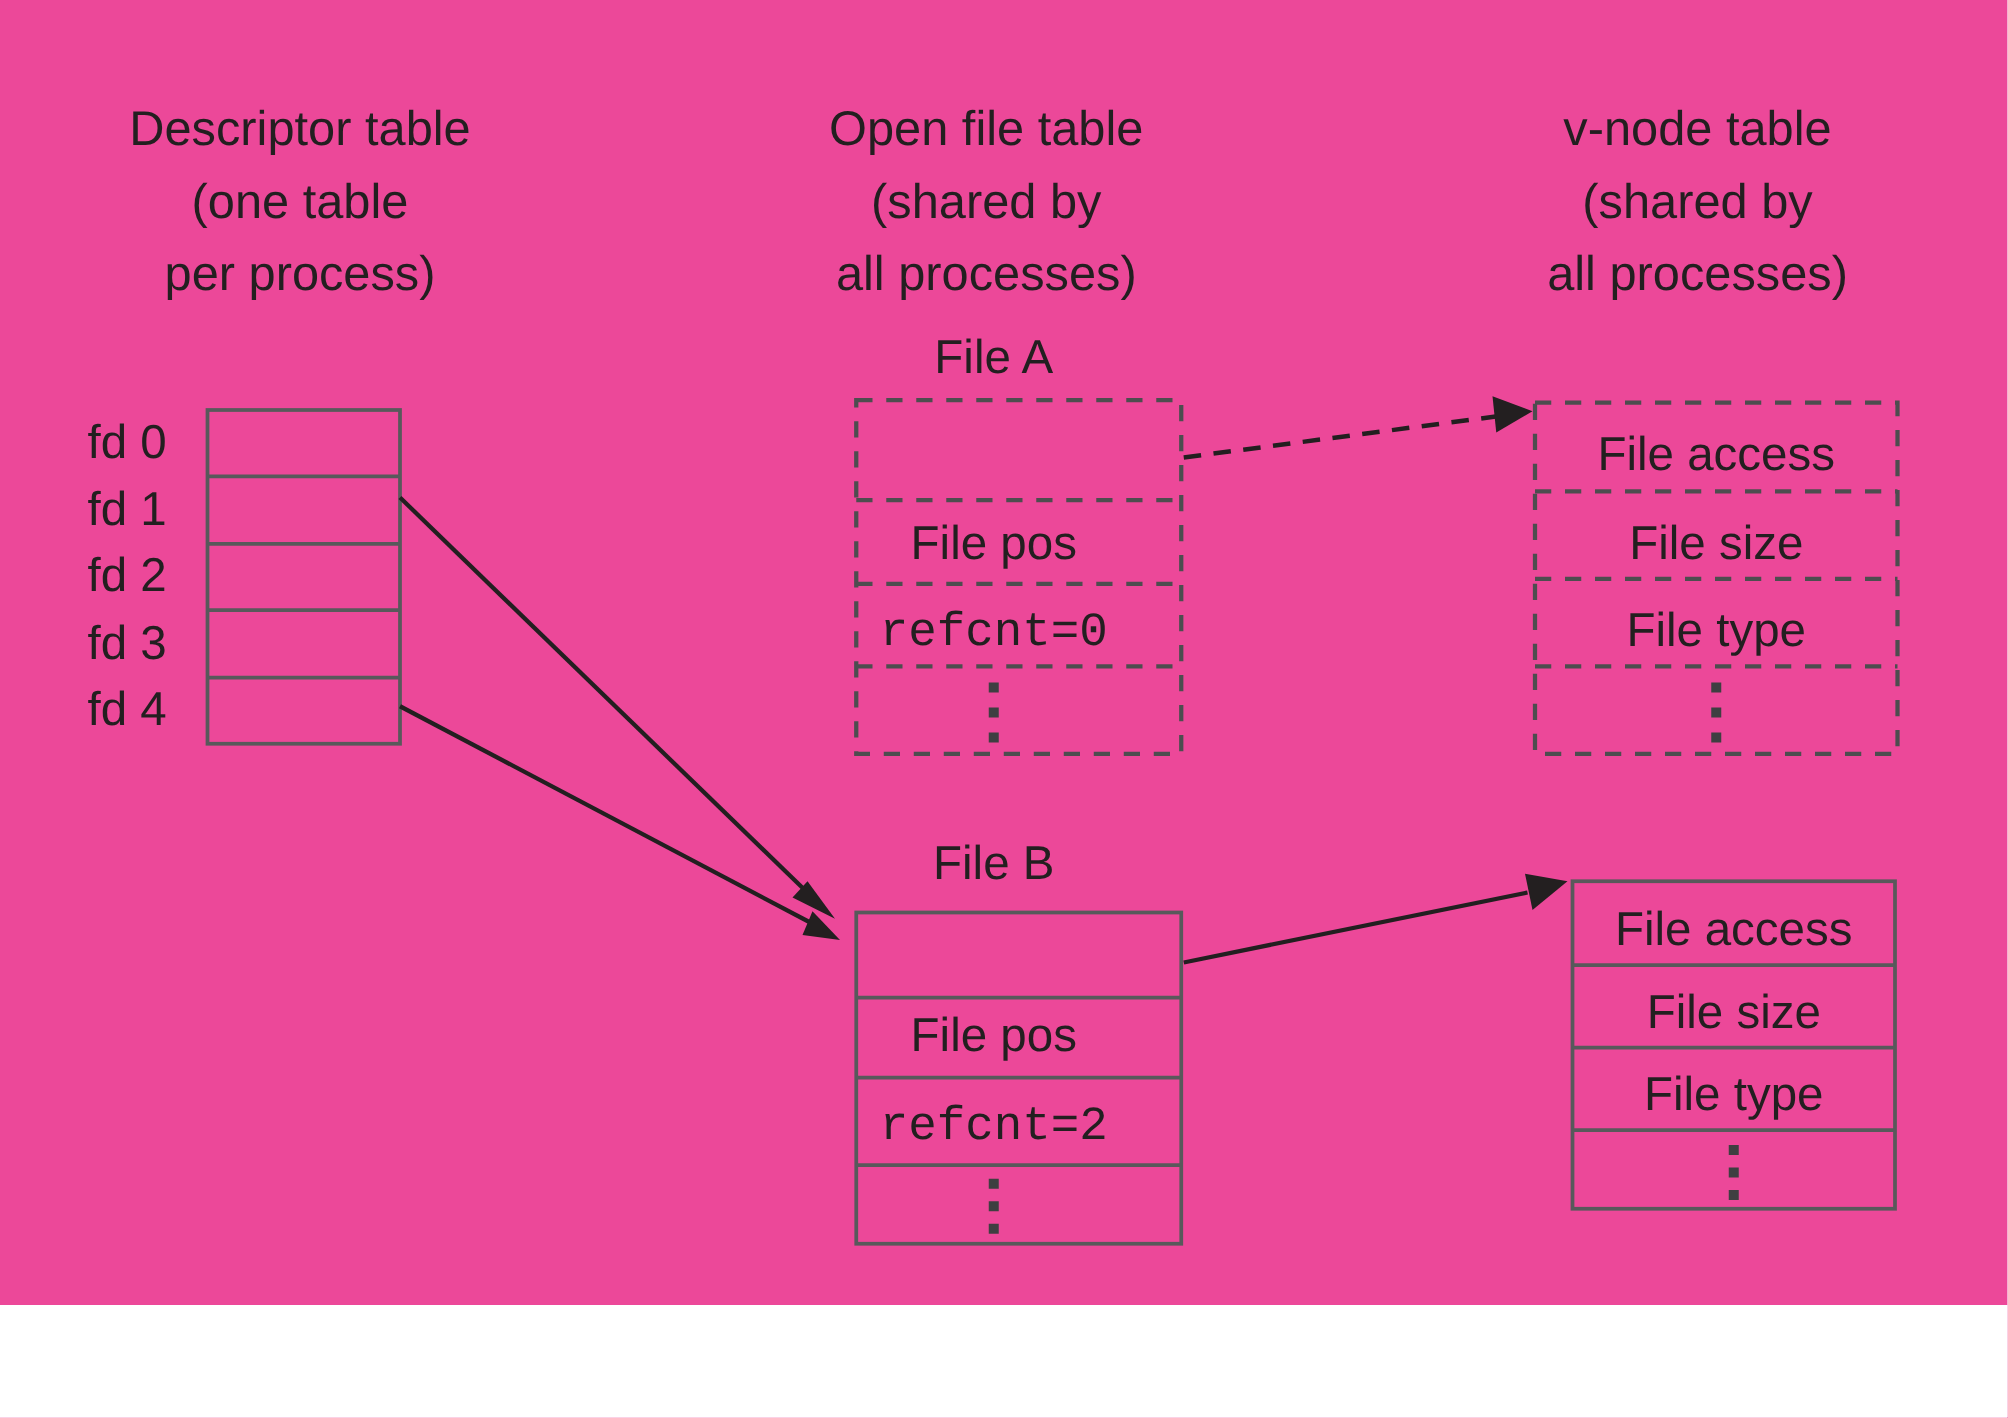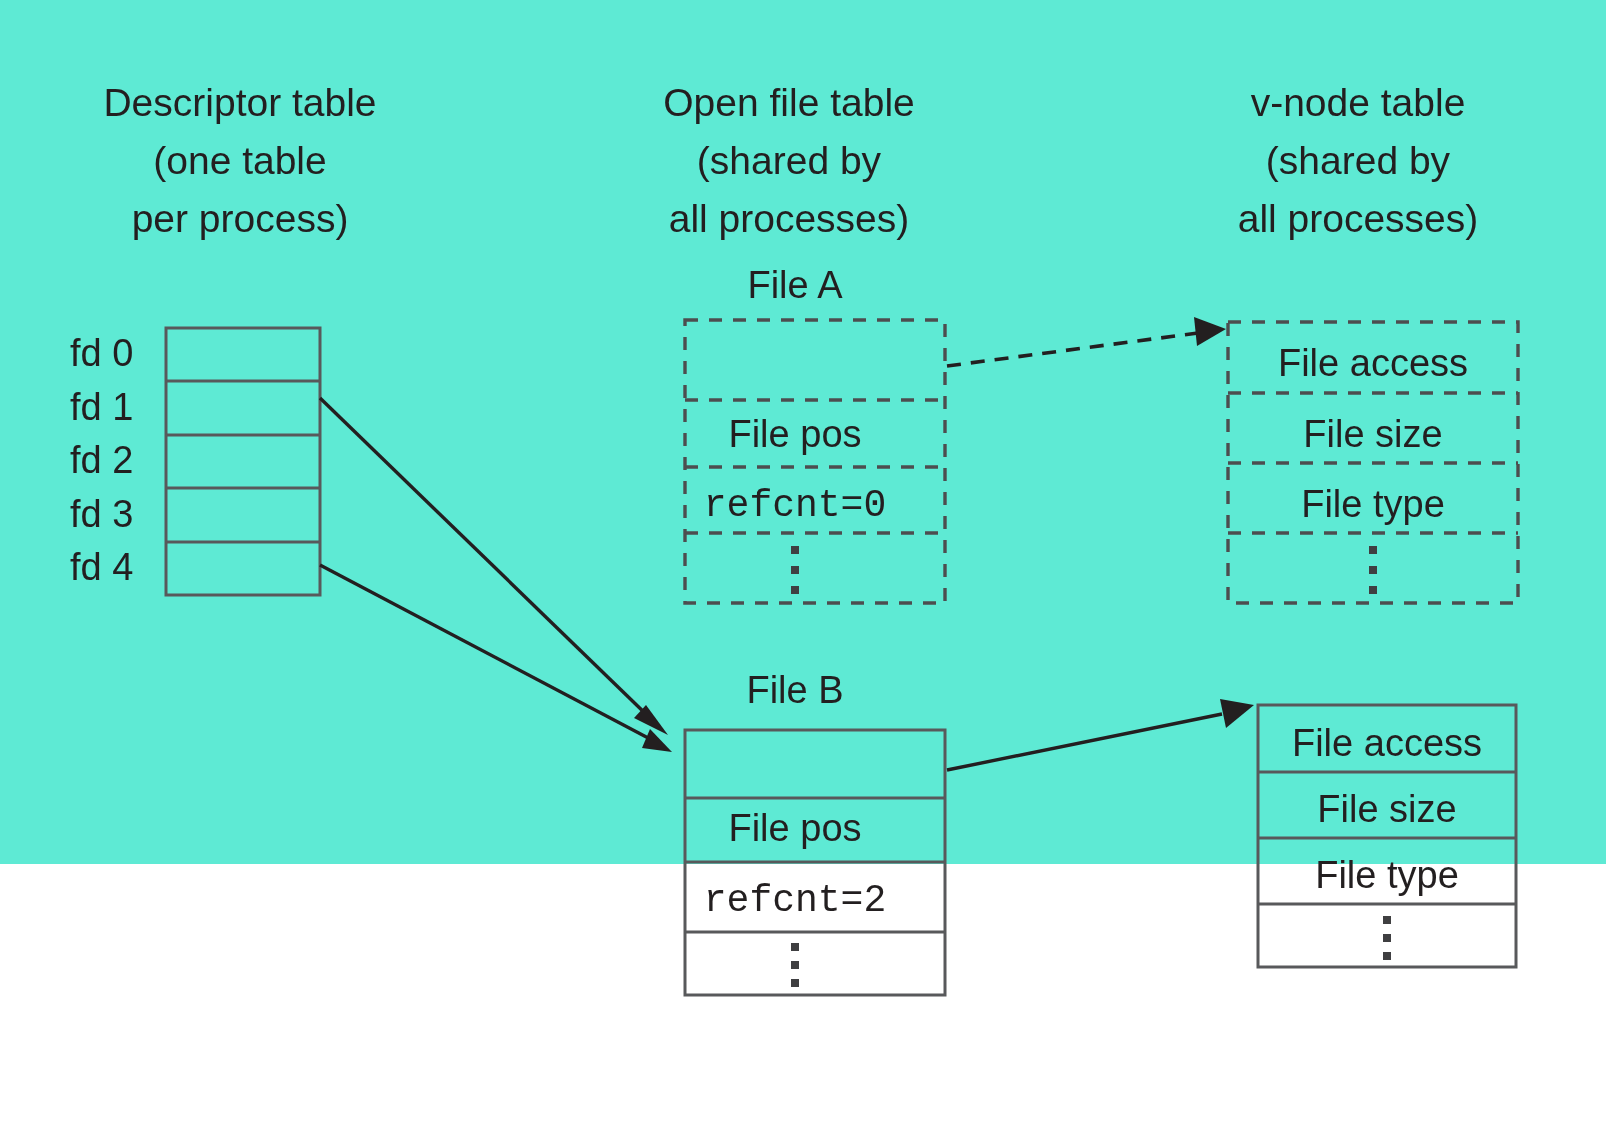--- a/index.html
+++ b/index.html
@@ -10,22 +10,22 @@
   body {
     width: 1606px;
     height: 1134px;
     font-family: "Liberation Sans", sans-serif;
     color: #231f20;
     overflow: hidden;
   }
   #stage {
     position: relative;
     width: 1606px;
-    height: 864px;
-    background: #5eead4;
+    height: 1044px;
+    background: #ec4899;
   }
   svg#diagram {
     position: absolute;
     left: 0;
     top: 0;
     width: 1606px;
     height: 1134px;
     display: block;
   }
   .hdr {

